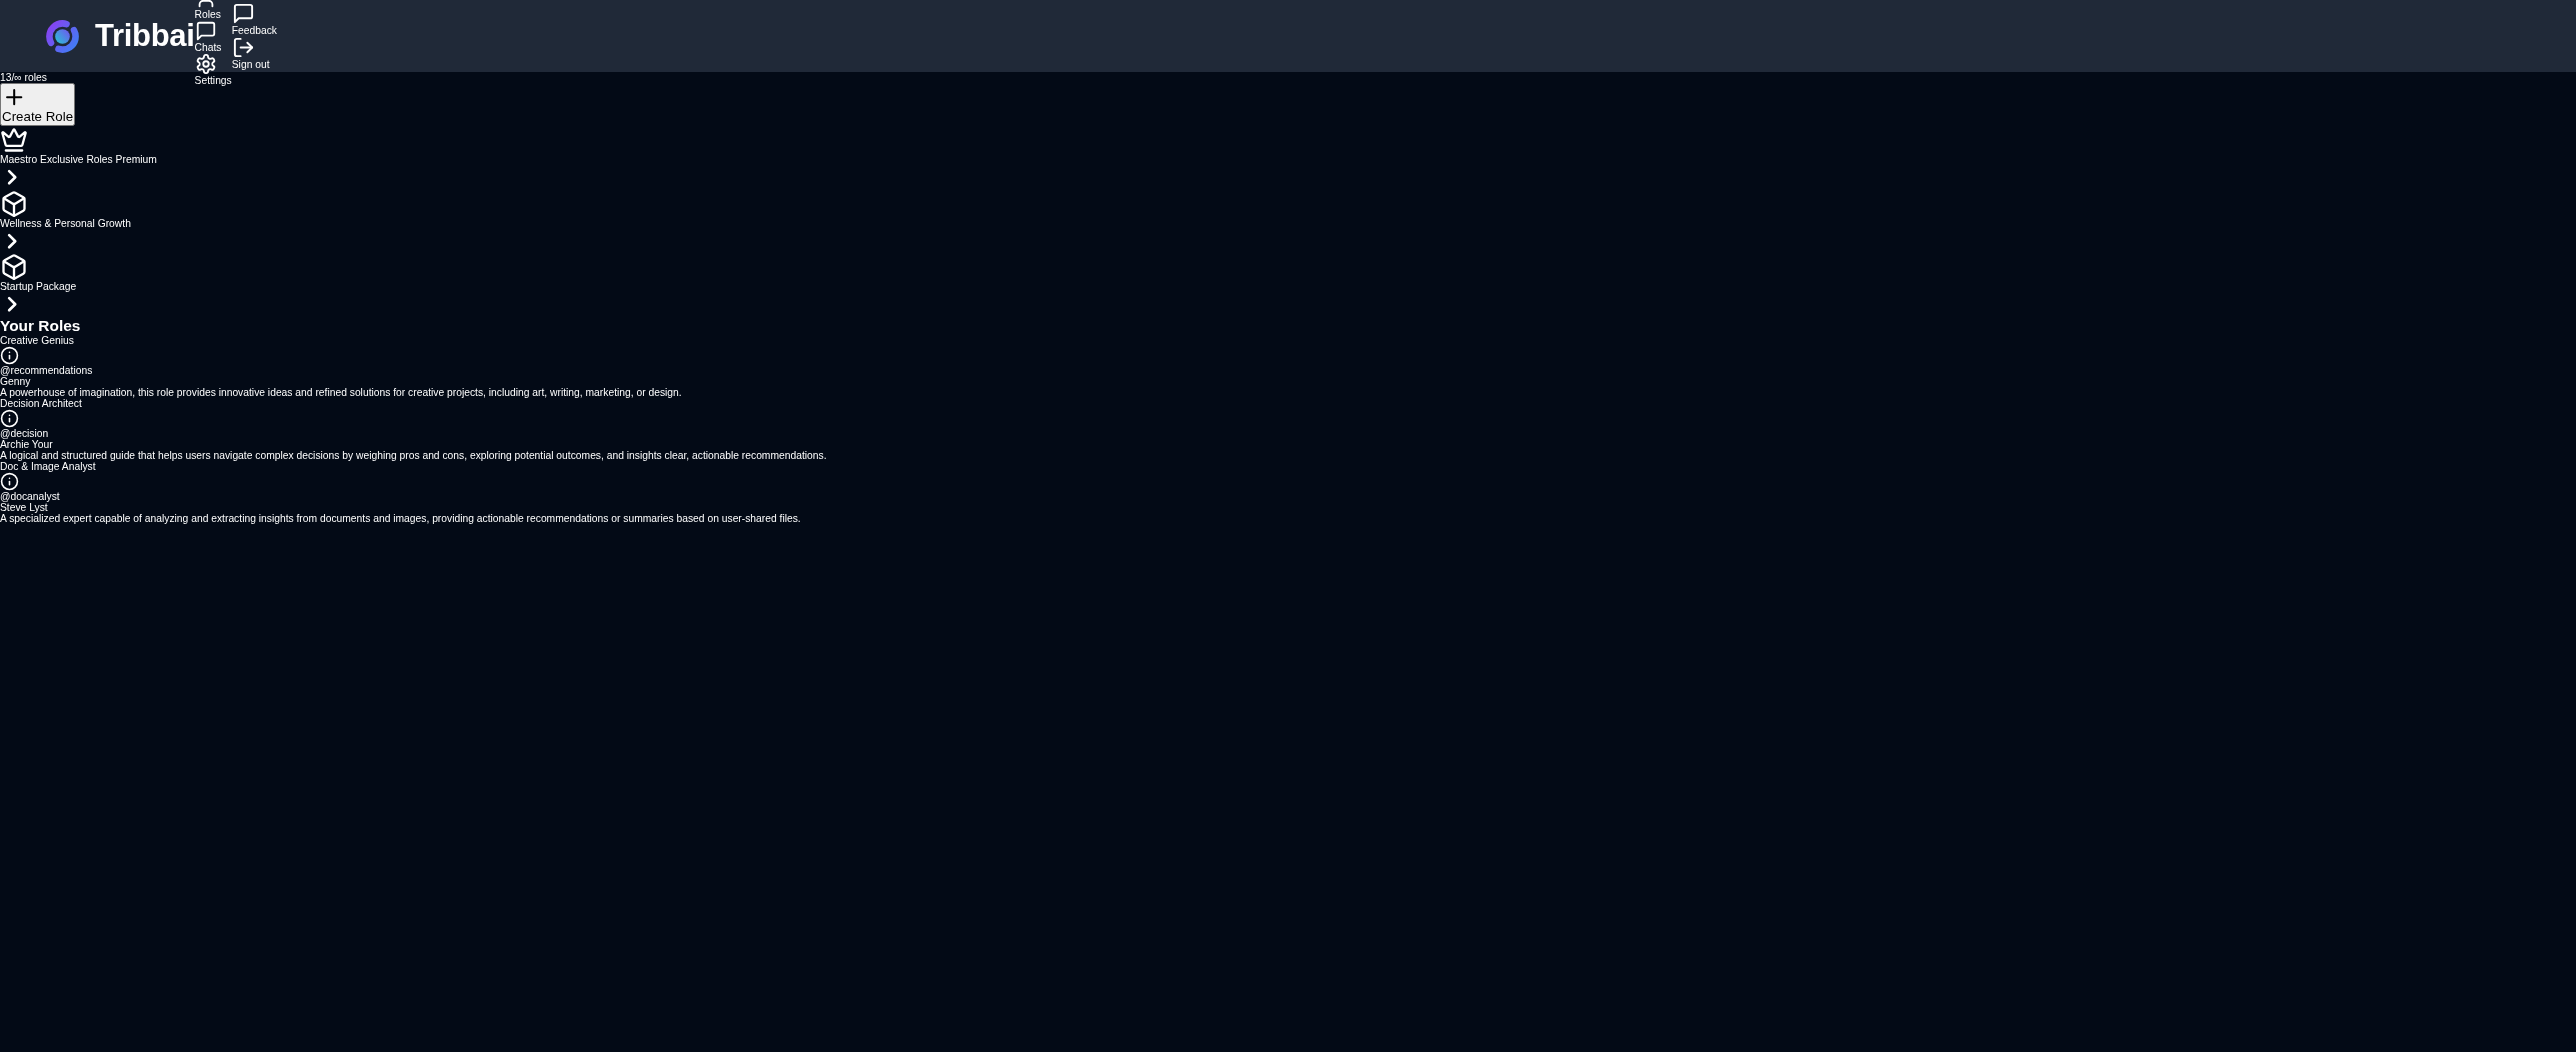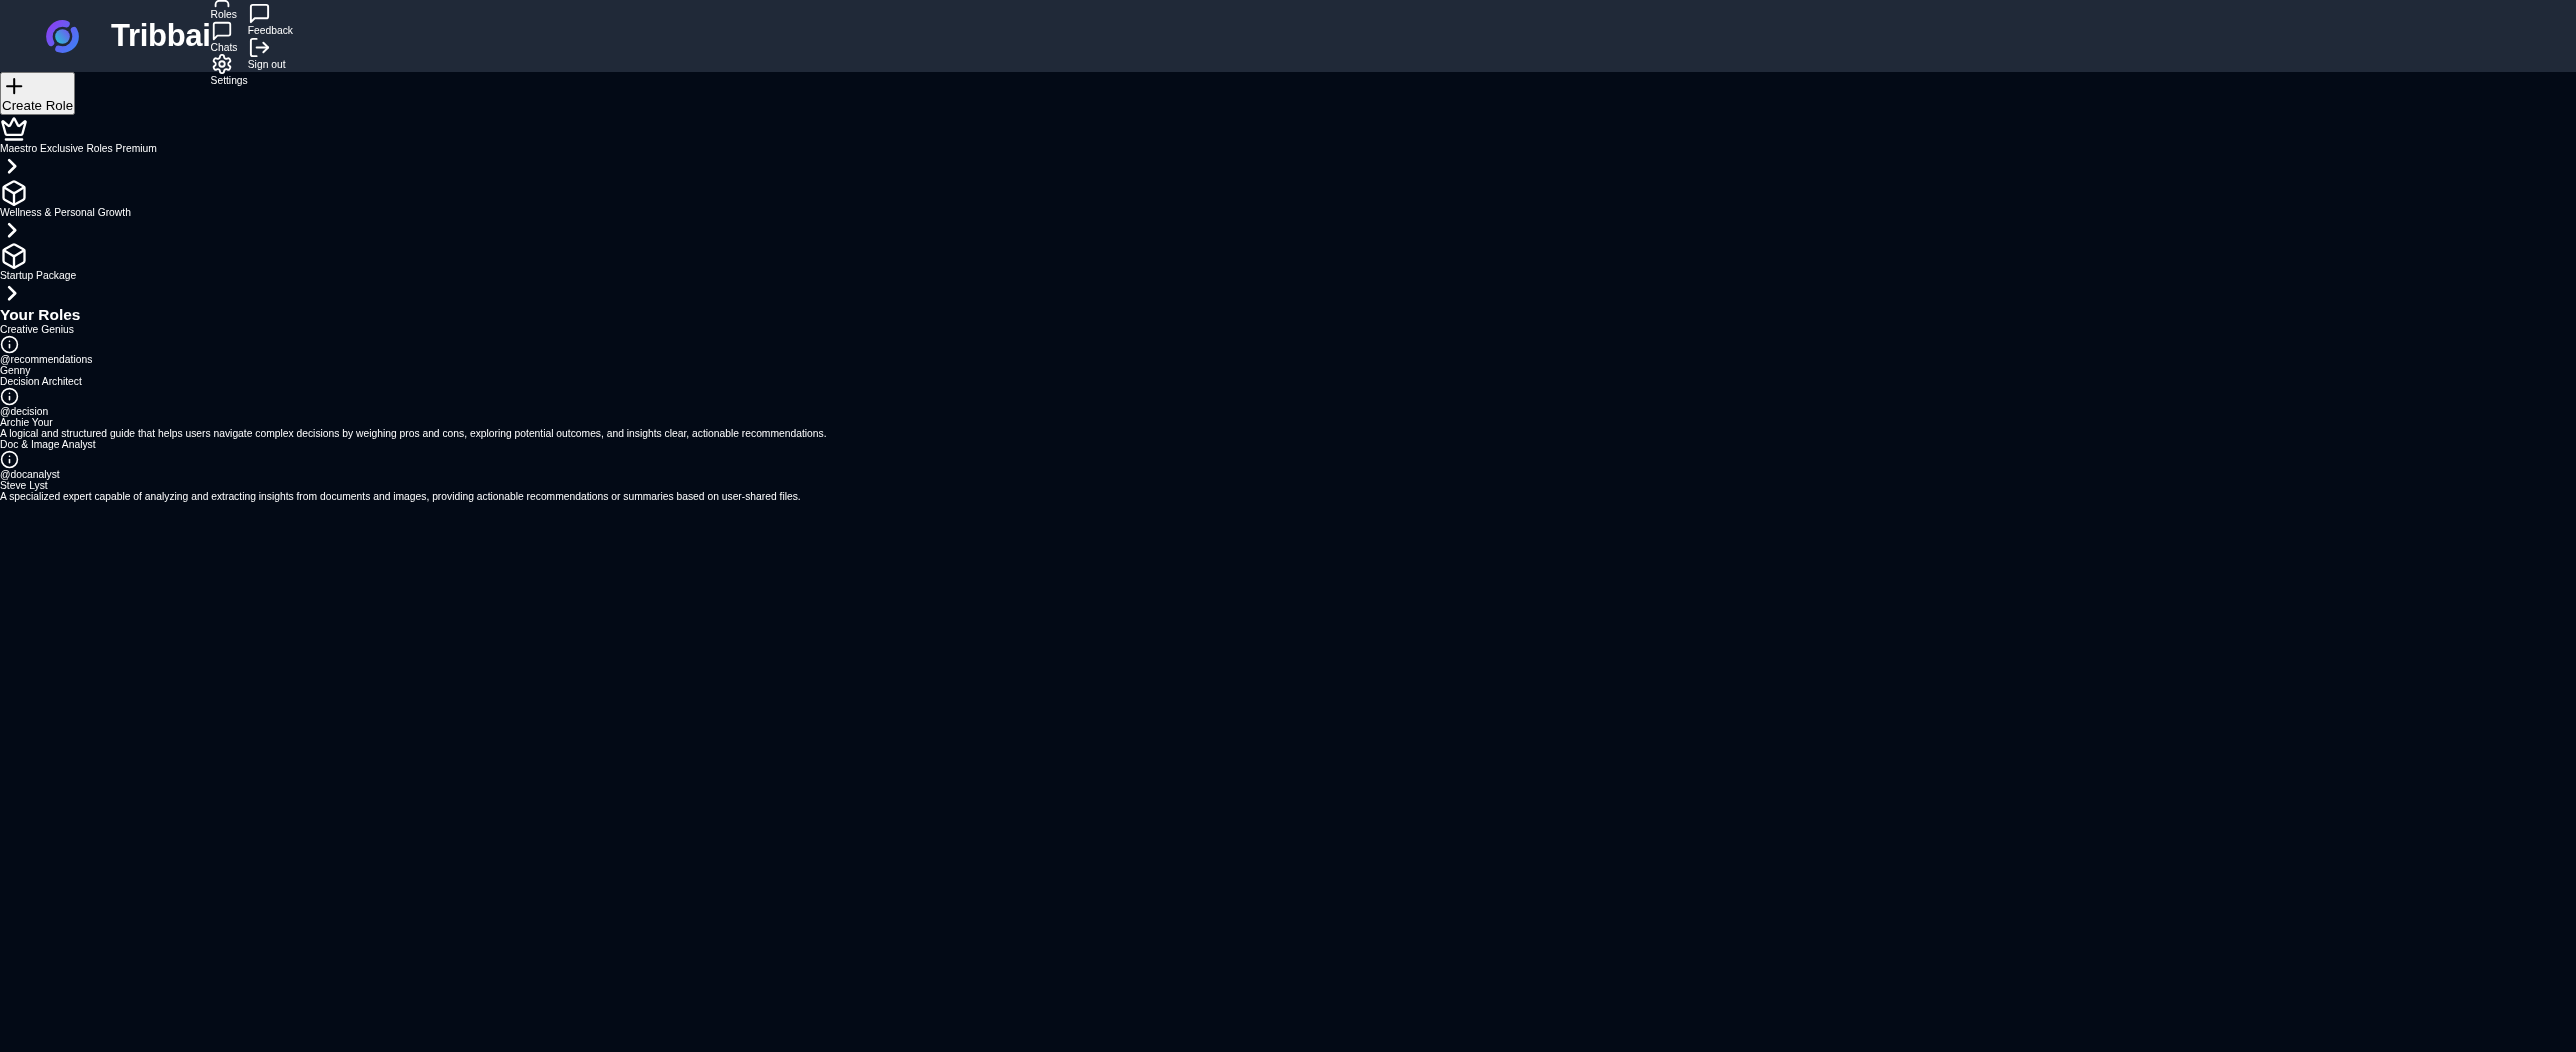--- a/index.html
+++ b/index.html
@@ -10,21 +10,21 @@
     color:#fff;
   }
   svg { display:block; }
 
   
   .navbar {
     height:72px; background:#202938;
     display:flex; align-items:center;
     padding:0 44px;
   }
-  .brand { display:flex; align-items:center; gap:30px; cursor:pointer; }
+  .brand { display:flex; align-items:center; gap:14px; cursor:pointer; }
   .brand-name {
     font-size:31px; font-weight:bold; letter-spacing:-0.3px;
     background:linear-gradient(90deg,#8b30f0 0%,#c families;
     background:linear-gradient(90deg,#8b30f0 0%,#ec3a76 100%);
     -webkit-background-clip:text; background-clip:text;
     -webkit-text-fill-color:transparent; color:transparent;
   }
   .nav-links { display:flex; align-items:center; gap:31px; margin-left:49px; }
   .nav-item {
     display:flex; align-items:center; gap:10.3px;
@@ -188,20 +188,21 @@
       </span>
       <span>Sign out</span>
     </div>
   </div>
 </div>
 
 <div class="main">
 
   <div class="header-row">
     <div class="progress-track"></div>
+    <div class="roles-badge">13/∞ roles</div>
     <button class="create-btn">
       <span>
         <svg width="24.4" height="24.4" viewBox="0 0 24 24" fill="none" stroke="currentColor" stroke-width="2" stroke-linecap="round">
           <path d="M5 12h14"></path>
             <path d="M12 5v14"></path>
         </svg>
       </span>
       <span>Create Role</span>
     </button>
   </div>
@@ -267,20 +268,21 @@
             <svg width="19" height="19" viewBox="0 0 24 24" fill="none" stroke="currentColor" stroke-width="2" stroke-linecap="round">
               <circle cx="12" cy="12" r="10"></circle>
                 <path d="M12 16v-4"></path>
                 <path d="M12 8h.01"></path>
             </svg>
           </span>
           <span class="handle-text">@recommendations</span>
         </span>
       </div>
       <div class="card-persona">Genny</div>
+      <div class="card-desc">A powerhouse of imagination, this role provides innovative ideas and refined solutions for creative projects, including art, writing, marketing, or design.</div>
     </div>
 
     <div class="role-card">
       <div class="card-top">
         <span class="card-title">Decision Architect</span>
         <span class="handle-pill">
           <span>
             <svg width="19" height="19" viewBox="0 0 24 24" fill="none" stroke="currentColor" stroke-width="2" stroke-linecap="round">
               <circle cx="12" cy="12" r="10"></circle>
                 <path d="M12 16v-4"></path>

